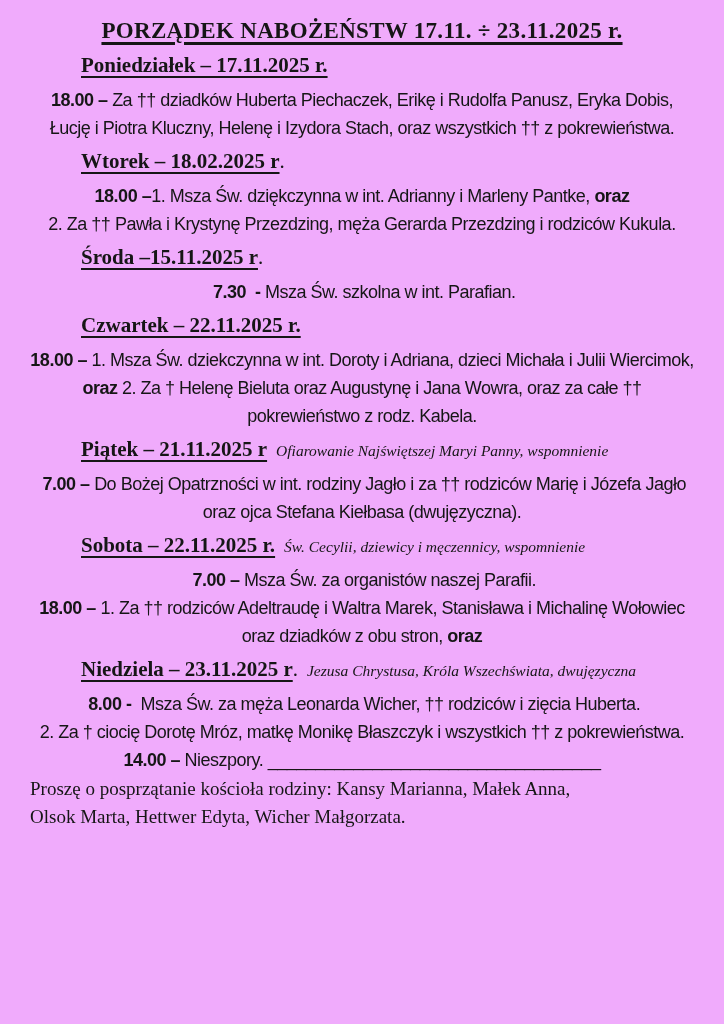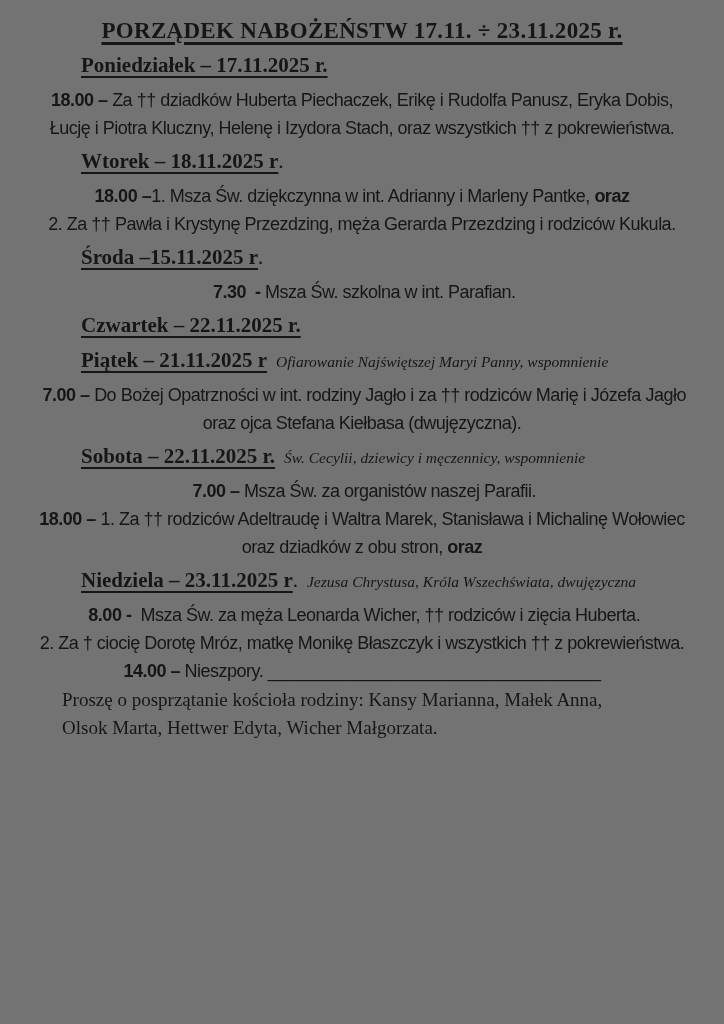--- a/index.html
+++ b/index.html
@@ -11,21 +11,21 @@
     width: 724px;
     height: 1024px;
     overflow: hidden;
     color: #161616;
   }
   .page {
     box-sizing: border-box;
     width: 724px;
     height: 1024px;
     padding: 16px 30px 0 30px;
-    background: #737373;
+    background: #f0abfc;
   }
   .title {
     font-family: "Liberation Serif", serif;
     font-weight: bold;
     font-size: 23px;
     line-height: 30px;
     text-align: center;
     margin: 0 0 2px 0;
     letter-spacing: 0.3px;
   }
@@ -66,45 +66,45 @@
     margin: 0;
     white-space: pre-wrap;
     text-align: center;
   }
   .entry b { font-weight: bold; }
   .footer {
     font-family: "Liberation Serif", serif;
     font-size: 19px;
     line-height: 28px;
     margin-top: 1px;
-    margin-left: 32px;
   }
 </style>
 </head>
 <body>
 
 <div class="page">
   <h1 class="title"><span class="u">PORZĄDEK NABOŻEŃSTW 17.11. ÷ 23.11.2025 r.</span></h1>
 
   <div id="schedule">
       <div class="day">
         <div class="day-heading-line"><span class="day-heading">Poniedziałek – 17.11.2025 r.</span></div>
         <p class="entry"><b>18.00 – </b><span>Za †† dziadków Huberta Piechaczek, Erikę i Rudolfa Panusz, Eryka Dobis, Łucję i Piotra Kluczny, Helenę i Izydora Stach, oraz wszystkich †† z pokrewieństwa.</span></p>
       </div>
       <div class="day">
-        <div class="day-heading-line"><span class="day-heading">Wtorek – 18.11.2025 r</span><span class="day-heading-tail">.</span></div>
+        <div class="day-heading-line"><span class="day-heading">Wtorek – 18.02.2025 r</span><span class="day-heading-tail">.</span></div>
         <p class="entry"><b>18.00 –</b><span>1. Msza Św. dziękczynna w int. Adrianny i Marleny Pantke, </span><b>oraz</b></p>
         <p class="entry"><span>2. Za †† Pawła i Krystynę Przezdzing, męża Gerarda Przezdzing i rodziców Kukula.</span></p>
       </div>
       <div class="day">
         <div class="day-heading-line"><span class="day-heading">Środa –15.11.2025 r</span><span class="day-heading-tail">.</span></div>
         <p class="entry"><b> 7.30  - </b><span>Msza Św. szkolna w int. Parafian.</span></p>
       </div>
       <div class="day">
         <div class="day-heading-line"><span class="day-heading">Czwartek – 22.11.2025 r.</span></div>
+        <p class="entry"><b>18.00 – </b><span>1. Msza Św. dziekczynna w int. Doroty i Adriana, dzieci Michała i Julii Wiercimok, </span><b>oraz</b><span> 2. Za † Helenę Bieluta oraz Augustynę i Jana Wowra, oraz za całe †† pokrewieństwo z rodz. Kabela.</span></p>
       </div>
       <div class="day">
         <div class="day-heading-line"><span class="day-heading">Piątek – 21.11.2025 r</span><span class="day-subtitle">Ofiarowanie Najświętszej Maryi Panny, wspomnienie</span></div>
         <p class="entry"><b> 7.00 – </b><span>Do Bożej Opatrzności w int. rodziny Jagło i za †† rodziców Marię i Józefa Jagło oraz ojca Stefana Kiełbasa (dwujęzyczna).</span></p>
       </div>
       <div class="day">
         <div class="day-heading-line"><span class="day-heading">Sobota – 22.11.2025 r.</span><span class="day-subtitle">Św. Cecylii, dziewicy i męczennicy, wspomnienie</span></div>
         <p class="entry"><b> 7.00 – </b><span>Msza Św. za organistów naszej Parafii.</span></p>
         <p class="entry"><b>18.00 – </b><span>1. Za †† rodziców Adeltraudę i Waltra Marek, Stanisława i Michalinę Wołowiec oraz dziadków z obu stron, </span><b>oraz</b></p>
       </div>

